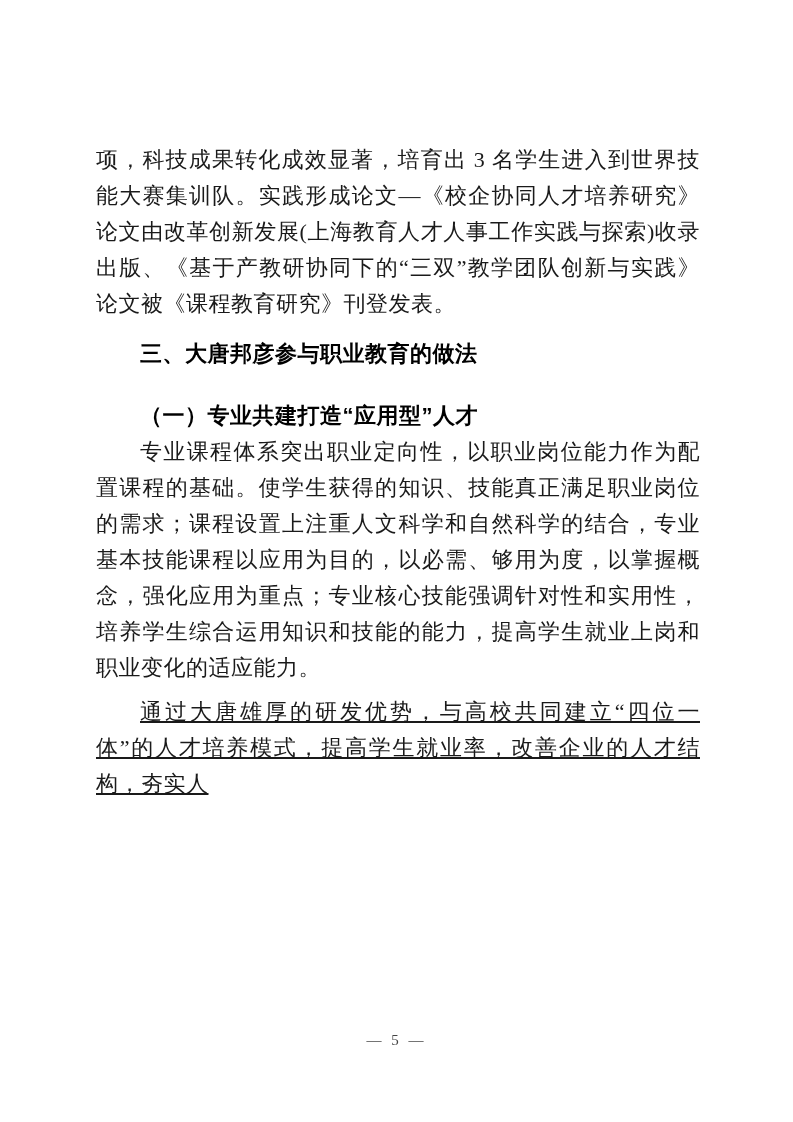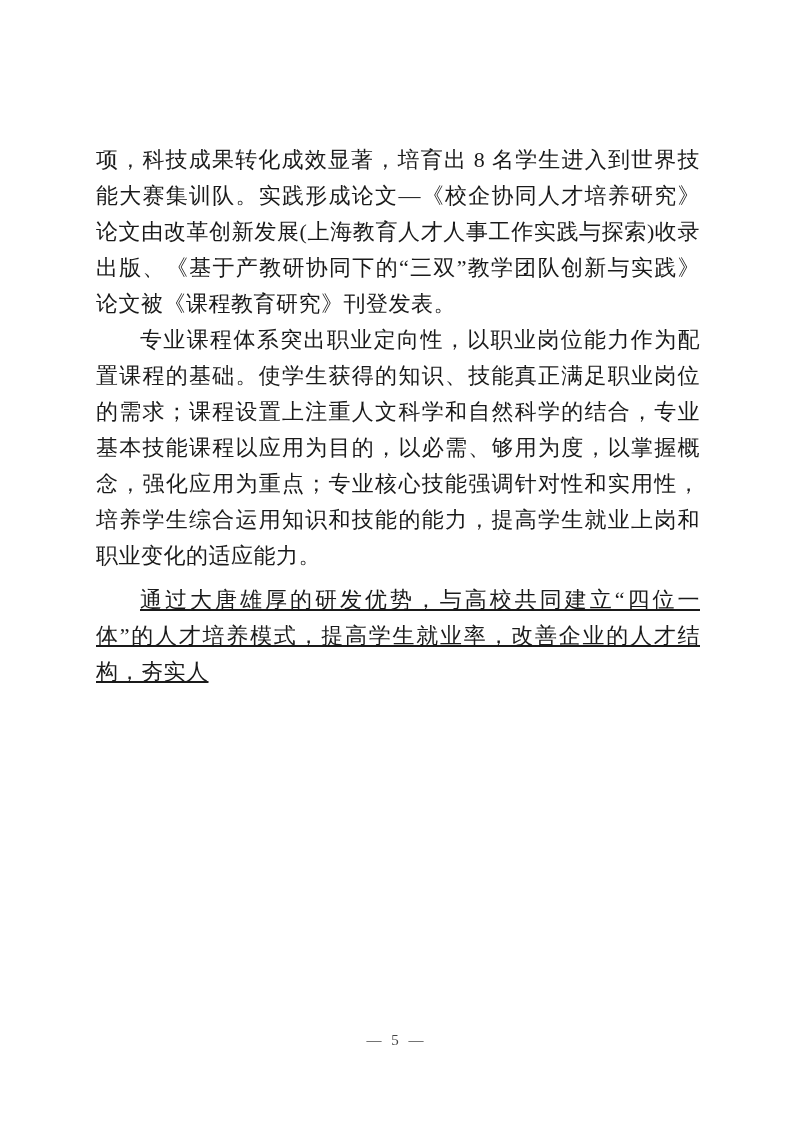--- a/index.html
+++ b/index.html
@@ -59,18 +59,20 @@
     letter-spacing: 3px;
     color: #444444;
     font-family: "Liberation Serif", "DejaVu Serif", serif;
   }
 </style>
 </head>
 <body>
 
 <div class="page">
   <div class="content">
-    <p class="body-para">项，科技成果转化成效显著，培育出 8 名学生进入到世界技能大赛集训队。实践形成论文—《校企协同人才培养研究》论文由改革创新发展(上海教育人才人事工作实践与探索)收录出版、《基于产教研协同下的“三双”教学团队创新与实践》论文被《课程教育研究》刊登发表。</p>
+    <p class="body-para">项，科技成果转化成效显著，培育出 3 名学生进入到世界技能大赛集训队。实践形成论文—《校企协同人才培养研究》论文由改革创新发展(上海教育人才人事工作实践与探索)收录出版、《基于产教研协同下的“三双”教学团队创新与实践》论文被《课程教育研究》刊登发表。</p>
+    <h2 class="heading">三、大唐邦彦参与职业教育的做法</h2>
+    <h3 class="subheading">（一）专业共建打造“应用型”人才</h3>
     <p class="body-para indent p3">专业课程体系突出职业定向性，以职业岗位能力作为配置课程的基础。使学生获得的知识、技能真正满足职业岗位的需求；课程设置上注重人文科学和自然科学的结合，专业基本技能课程以应用为目的，以必需、够用为度，以掌握概念，强化应用为重点；专业核心技能强调针对性和实用性，培养学生综合运用知识和技能的能力，提高学生就业上岗和职业变化的适应能力。</p>
     <p class="body-para indent p4">通过大唐雄厚的研发优势，与高校共同建立“四位一体”的人才培养模式，提高学生就业率，改善企业的人才结构，夯实人</p>
   </div>
   <div class="page-number">— 5 —</div>
 </div>
 
 </body></html>

